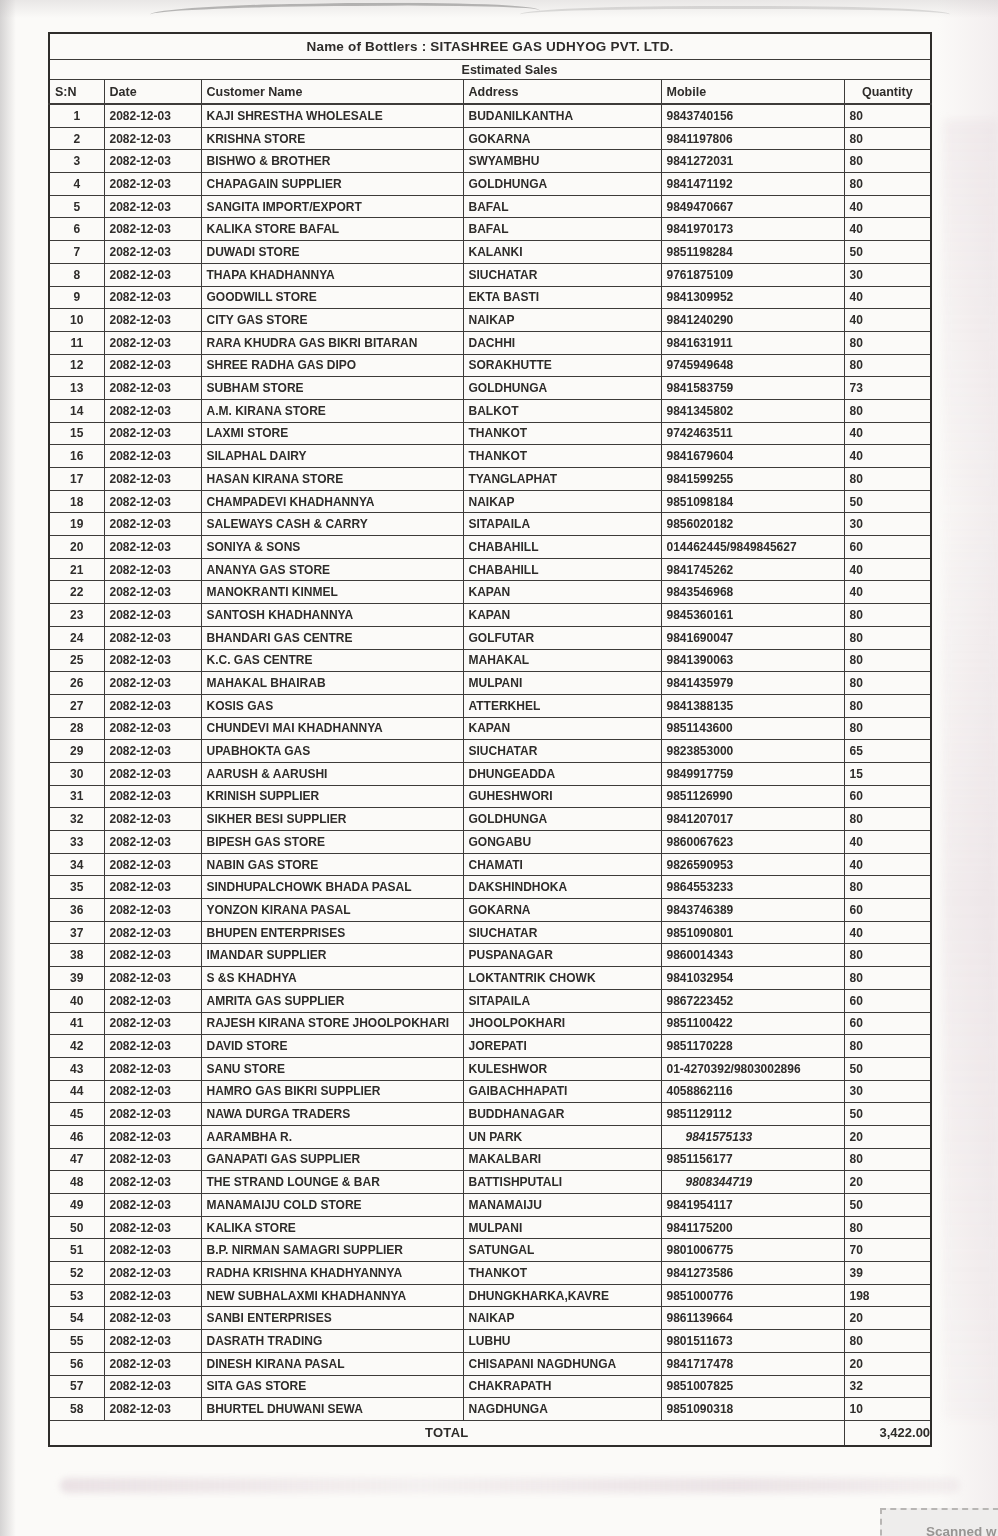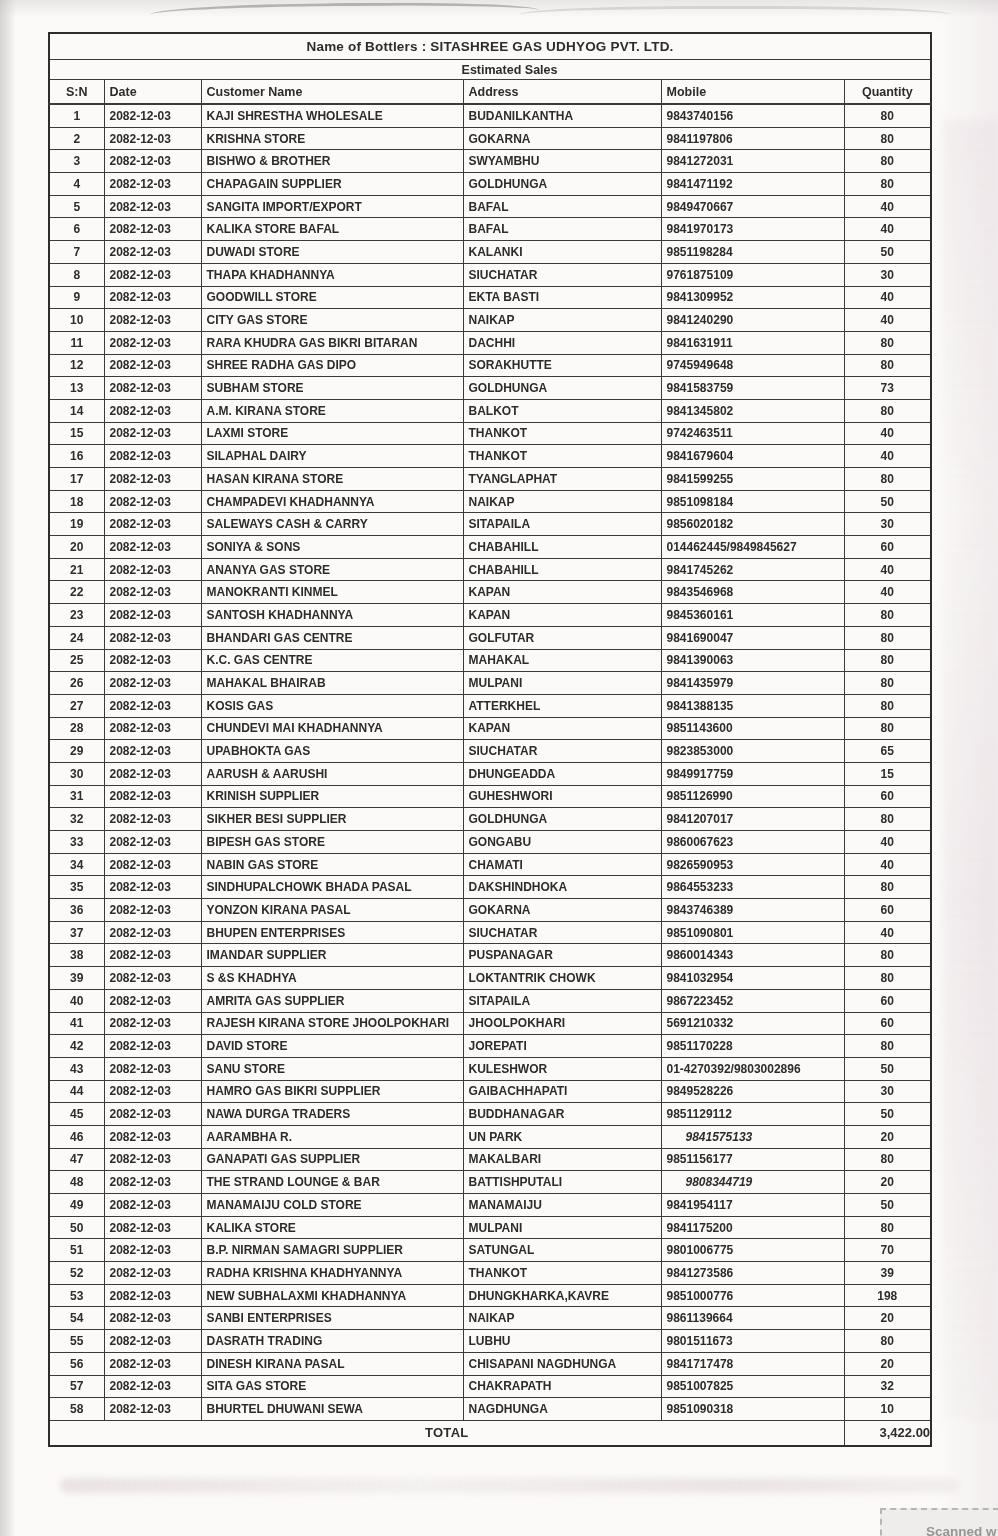--- a/index.html
+++ b/index.html
@@ -73,30 +73,30 @@
     height: 19px;
     font-size: 12.5px;
     padding-left: 44px;
   }
   tr.cols-row th {
     height: 23px;
     font-size: 12.5px;
     text-align: left;
     border-bottom-width: 2px;
   }
-  tr.cols-row th.col-sn  { text-align: center; }
+  tr.cols-row th.col-sn  { }
   tr.cols-row th.col-qty { text-align: center; margin-top: 12px; }
 
   tbody td {
     height: 21.7px;
     font-size: 12px;
     line-height: 1;
   }
   tbody td.c0 { text-align: center; }
-  tbody td.c5 { text-align: center; }
+  tbody td.c5 { text-align: left; }
   tbody td.it { font-style: italic; padding-left: 24px; }
 
   tfoot td {
     height: 24px;
     font-size: 13px;
     border-top-width: 2px;
   }
   tfoot td.total-label { text-align: center; letter-spacing: 0.3px; }
   tfoot td.total-value { text-align: center; padding-left: 35px; }
 
@@ -470,21 +470,21 @@
           <td class="c2">AMRITA GAS SUPPLIER</td>
           <td class="c3">SITAPAILA</td>
           <td class="c4">9867223452</td>
           <td class="c5">60</td>
         </tr>
         <tr>
           <td class="c0">41</td>
           <td class="c1">2082-12-03</td>
           <td class="c2">RAJESH KIRANA STORE JHOOLPOKHARI</td>
           <td class="c3">JHOOLPOKHARI</td>
-          <td class="c4">5691210332</td>
+          <td class="c4">9851100422</td>
           <td class="c5">60</td>
         </tr>
         <tr>
           <td class="c0">42</td>
           <td class="c1">2082-12-03</td>
           <td class="c2">DAVID STORE</td>
           <td class="c3">JOREPATI</td>
           <td class="c4">9851170228</td>
           <td class="c5">80</td>
         </tr>
@@ -494,21 +494,21 @@
           <td class="c2">SANU STORE</td>
           <td class="c3">KULESHWOR</td>
           <td class="c4">01-4270392/9803002896</td>
           <td class="c5">50</td>
         </tr>
         <tr>
           <td class="c0">44</td>
           <td class="c1">2082-12-03</td>
           <td class="c2">HAMRO GAS BIKRI SUPPLIER</td>
           <td class="c3">GAIBACHHAPATI</td>
-          <td class="c4">9849528226</td>
+          <td class="c4">4058862116</td>
           <td class="c5">30</td>
         </tr>
         <tr>
           <td class="c0">45</td>
           <td class="c1">2082-12-03</td>
           <td class="c2">NAWA DURGA TRADERS</td>
           <td class="c3">BUDDHANAGAR</td>
           <td class="c4">9851129112</td>
           <td class="c5">50</td>
         </tr>

